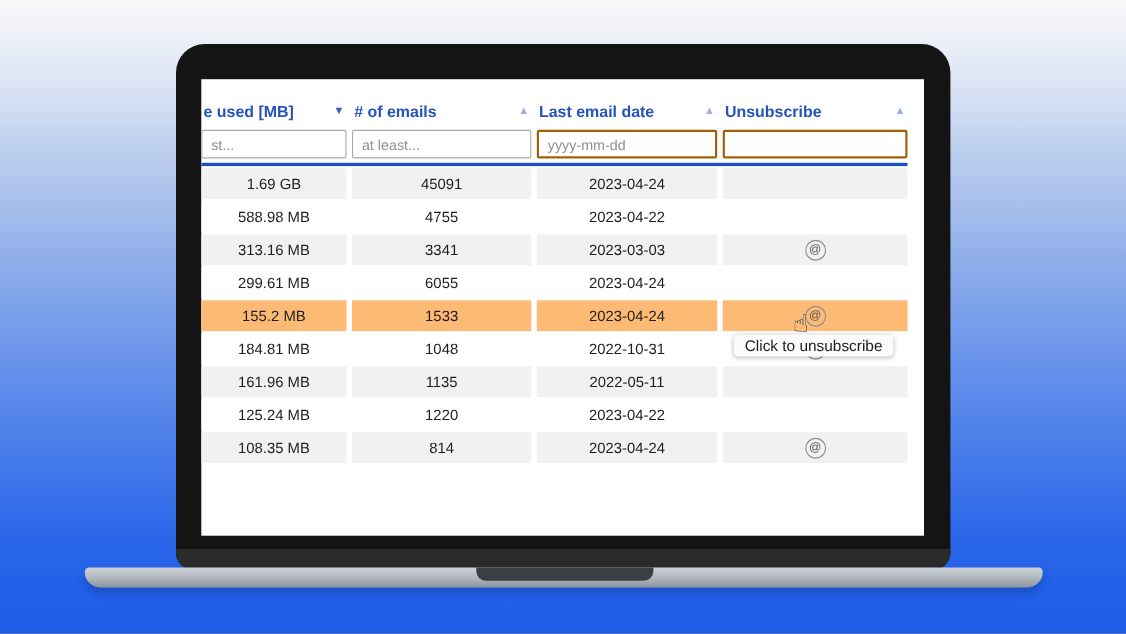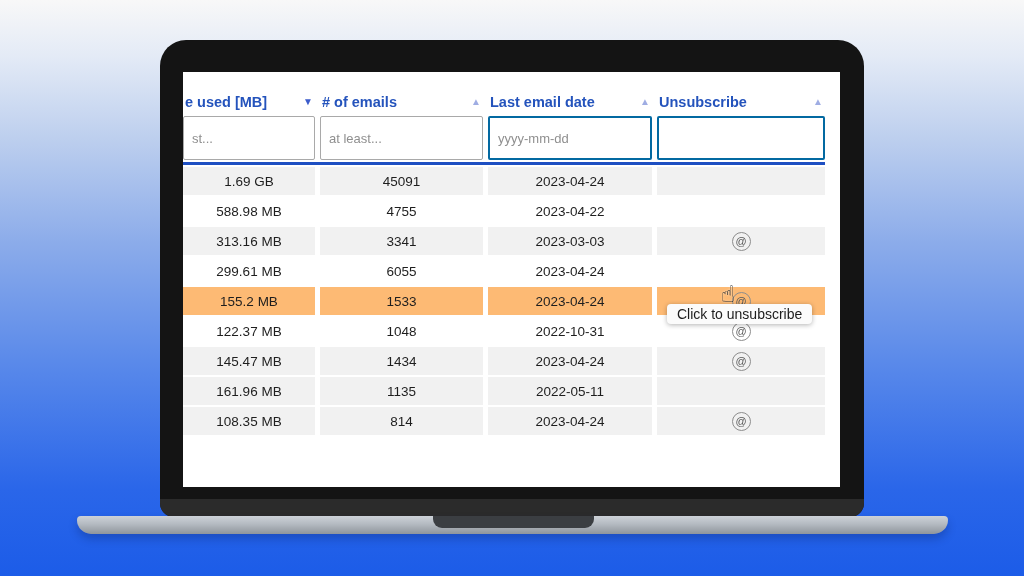--- a/index.html
+++ b/index.html
@@ -41,26 +41,26 @@
     height:24px;text-align:center;vertical-align:middle;
     color:#2453bc;font-size:14.5px;font-weight:bold;padding:0 2px;white-space:nowrap;
     cursor:pointer;
   }
   th .hdr{display:flex;align-items:center;justify-content:space-between;}
   .sort{font-size:10px;line-height:10px;}
   .sort.desc{color:#3c5ccb;}
   .sort.asc{color:#9fadе3;color:#9fade3;}
   td.filter-cell{height:30px;padding:0;}
   input.flt{
-    box-sizing:border-box;width:100%;height:44px;margin:0;
+    box-sizing:border-box;width:100%;height:26px;margin:0;
     border:1px solid #a9a9a9;border-radius:2px;background:#fff;
     font-family:"Liberation Sans",sans-serif;font-size:13px;color:#333;
     padding:0 8px;outline:none;
   }
-  input.flt.dark{border:2px solid #0369a1;}
+  input.flt.dark{border:2px solid #a16207;}
   input.flt::placeholder{color:#8f8f8f;opacity:1;}
   tr.rule-row td{padding:0;height:3px;}
   .blue-rule{height:3px;background:#1e4fc2;}
   tbody.data td{
     height:28px;text-align:center;vertical-align:middle;
     font-size:13.5px;color:#1e1e1e;white-space:nowrap;padding:0;
   }
   tr.odd td{background:#f1f1f1;}
   tr.even td{background:#ffffff;}
   tr.hl td{background:#fdba74;}
@@ -161,35 +161,35 @@
             <td>2023-04-24</td>
             <td><span class="unsub-icon"></span></td>
           </tr>
           <tr class="hl">
             <td>155.2 MB</td>
             <td>1533</td>
             <td>2023-04-24</td>
             <td><span class="unsub-icon">@</span></td>
           </tr>
           <tr class="even">
-            <td>122.37 MB</td>
+            <td>184.81 MB</td>
             <td>1048</td>
             <td>2022-10-31</td>
-            <td><span class="unsub-icon">@</span></td>
-          </tr>
-          <tr class="odd">
-            <td>145.47 MB</td>
-            <td>1434</td>
-            <td>2023-04-24</td>
             <td><span class="unsub-icon">@</span></td>
           </tr>
           <tr class="odd">
             <td>161.96 MB</td>
             <td>1135</td>
             <td>2022-05-11</td>
+            <td><span class="unsub-icon"></span></td>
+          </tr>
+          <tr class="even">
+            <td>125.24 MB</td>
+            <td>1220</td>
+            <td>2023-04-22</td>
             <td><span class="unsub-icon"></span></td>
           </tr>
           <tr class="odd">
             <td>108.35 MB</td>
             <td>814</td>
             <td>2023-04-24</td>
             <td><span class="unsub-icon">@</span></td>
           </tr>
         </tbody>
       </table>

